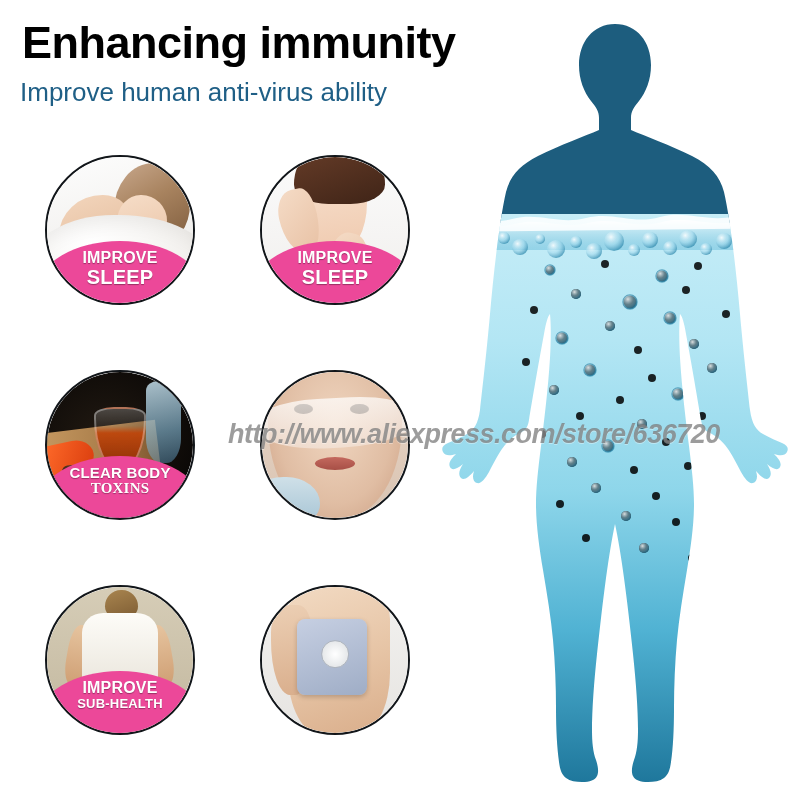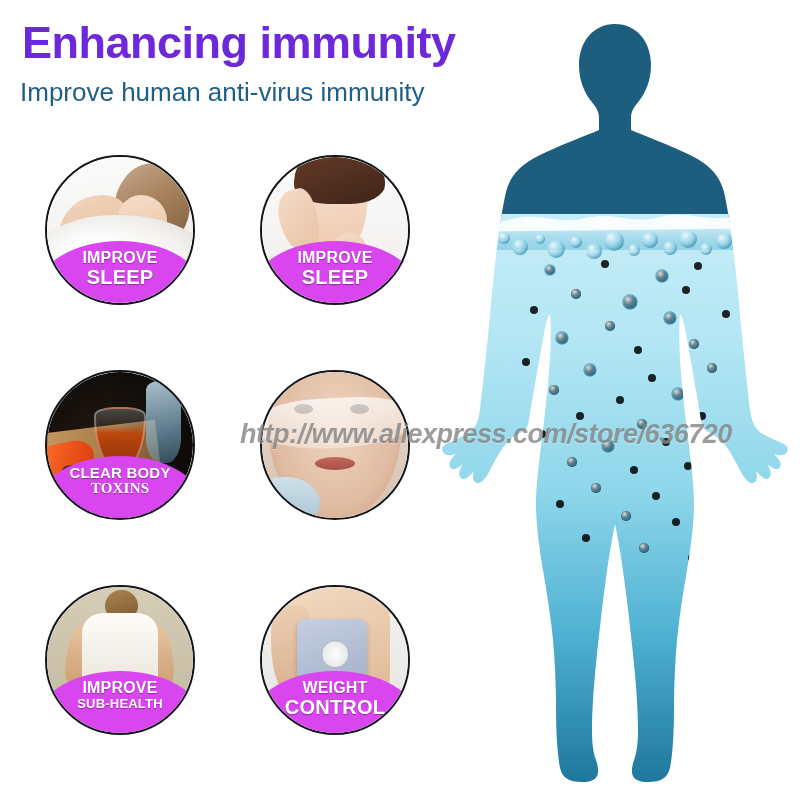--- a/index.html
+++ b/index.html
@@ -22,21 +22,21 @@
     top: 0;
     width: 520px;
     z-index: 30;
   }
   #main-title {
     position: absolute;
     left: 22px;
     top: 20px;
     font-size: 45px;
     font-weight: bold;
-    color: #6d28d9;
+    color: #000000;
     letter-spacing: -0.5px;
     white-space: nowrap;
     line-height: 1;
   }
   #subtitle {
     position: absolute;
     left: 20px;
     top: 79px;
     font-size: 26px;
     font-weight: normal;
@@ -69,21 +69,21 @@
     inset: 0;
     border-radius: 50%;
     overflow: hidden;
   }
   .badge-caption {
     position: absolute;
     left: -6%;
     bottom: -16px;
     width: 112%;
     height: 78px;
-    background: #d946ef;
+    background: #ec4899;
     border-radius: 50% 50% 46% 46% / 62% 62% 38% 38%;
     color: #ffffff;
     display: flex;
     flex-direction: column;
     align-items: center;
     justify-content: flex-start;
     padding-top: 9px;
     box-sizing: border-box;
     text-shadow: 0 1px 1px rgba(0,0,0,.35);
   }
@@ -291,40 +291,40 @@
     top: 18px;
     width: 370px;
     height: 775px;
     z-index: 10;
   }
   #human-figure svg { display: block; width: 100%; height: 100%; }
 
   
   #watermark {
     position: absolute;
-    left: 240px;
+    left: 228px;
     top: 419px;
     width: 480px;
     z-index: 50;
     font-size: 27px;
     font-weight: bold;
     font-style: italic;
     color: rgba(118,118,118,0.72);
     letter-spacing: -0.5px;
     white-space: nowrap;
     text-shadow: 0 1px 0 rgba(255,255,255,0.35);
     pointer-events: none;
   }
 </style>
 </head>
 <body>
 
 <div id="header">
   <div id="main-title">Enhancing immunity</div>
-  <div id="subtitle">Improve human anti-virus immunity</div>
+  <div id="subtitle">Improve human anti-virus ability</div>
 </div>
 
 <div id="human-figure">
   <svg viewBox="0 0 370 775" preserveAspectRatio="none" aria-hidden="true">
     <defs>
       <clipPath id="bodyClip">
         <path d="M185,6
                  C207,6 221,24 221,47
                  C221,62 216,74 209,83
                  C204,89 201,93 201,100
@@ -613,19 +613,15 @@
 
   <div class="badge" id="badge-5">
     <div class="badge-photo">
       <div class="ph ph-weight">
         <div class="torso"></div>
           <div class="arm4"></div>
         <div class="scale"></div>
           <div class="dial"></div>
       </div>
     </div>
-    <div class="badge-caption">
-      <span class="cap-l1">WEIGHT</span>
-      <span class="cap-l2">CONTROL</span>
-    </div>
   </div>
 
 </div>
 
 </body></html>

